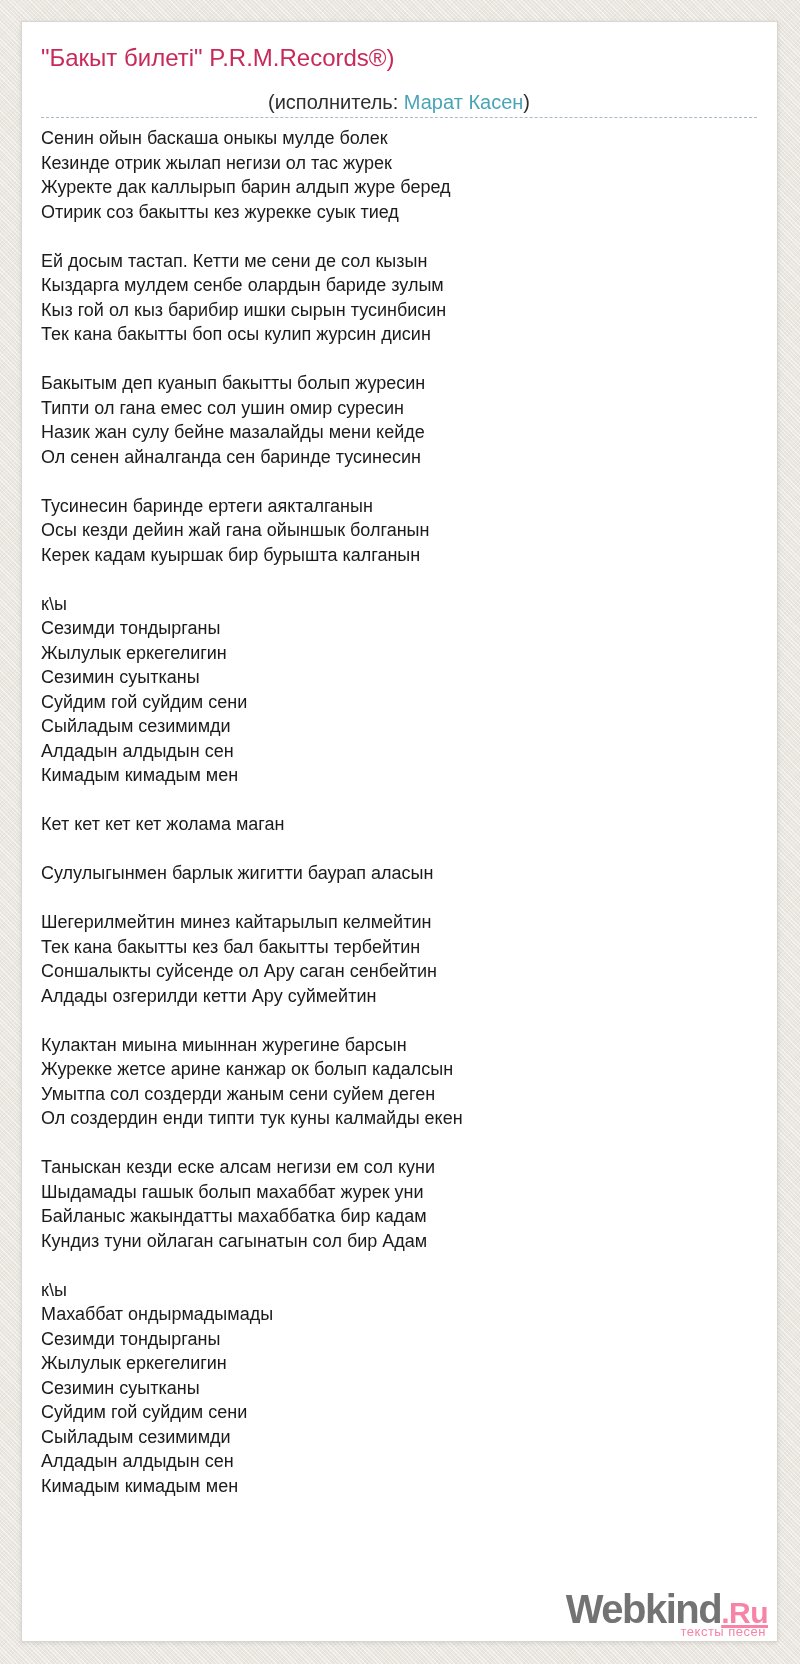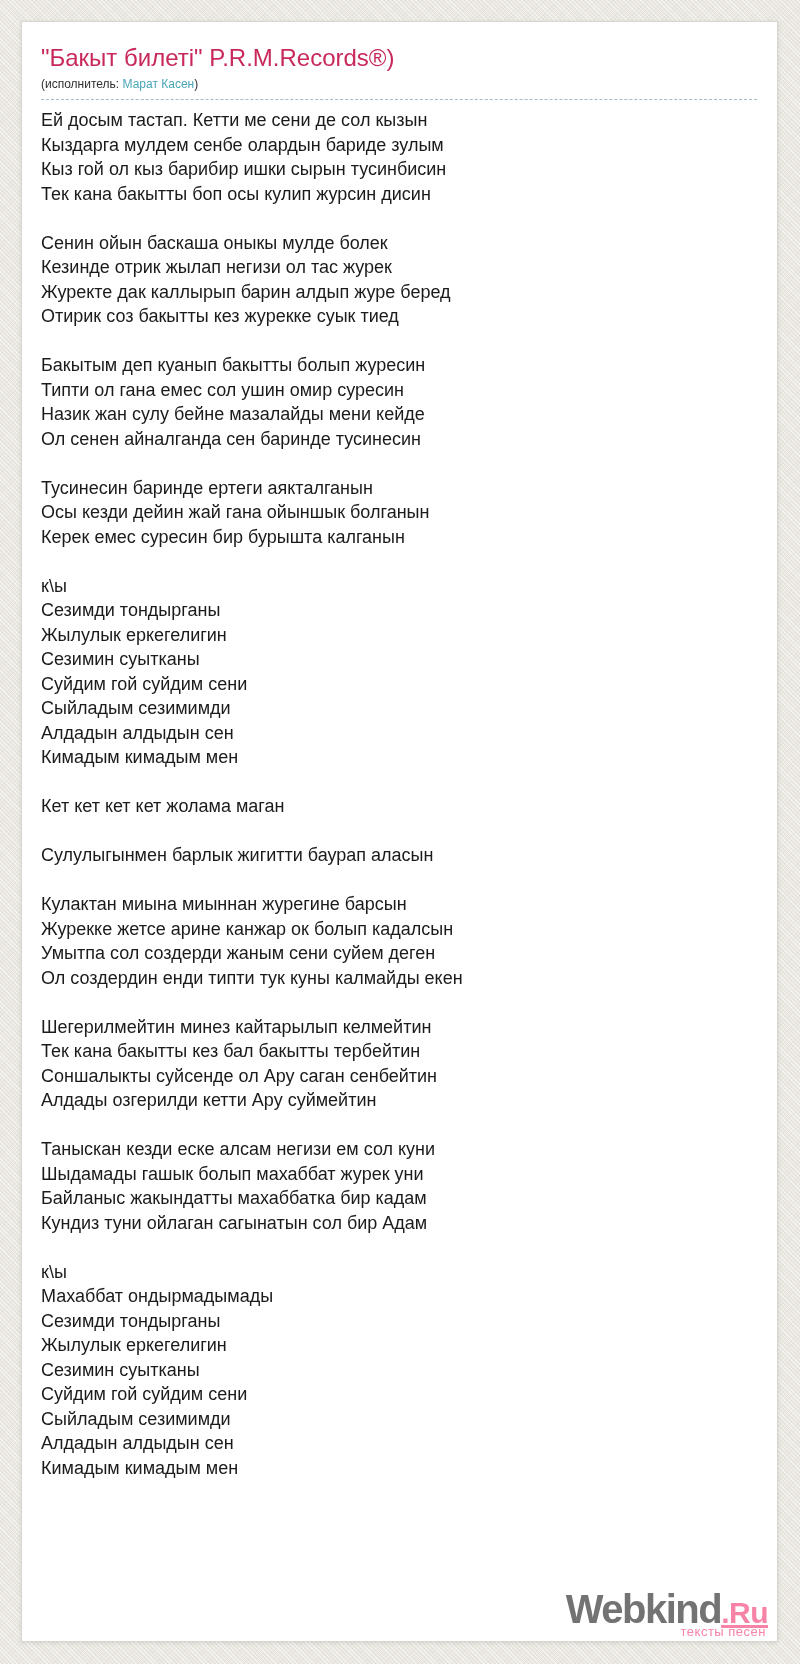--- a/index.html
+++ b/index.html
@@ -31,24 +31,25 @@
     height: 100%;
   }
   .page-title {
     margin: 0;
     font-size: 24px;
     line-height: 28px;
     font-weight: normal;
     color: #c8295a;
   }
   .subtitle {
-    margin-top: 2px;
-    font-size: 12px;
+    margin-top: 20px;
+    font-size: 20px;
     line-height: 20px;
     color: #2f2f2f;
+    text-align: center;
   }
   .artist-link {
     color: #49a5b5;
     text-decoration: none;
     cursor: pointer;
   }
   .separator {
     border: 0;
     border-bottom: 1px dashed #a5bcca;
     margin: 5px 0 0 0;
@@ -97,28 +98,28 @@
 <div class="card">
   <div class="card-inner">
 
     <h1 class="page-title">"Бакыт билеті" P.R.M.Records®)</h1>
 
     <div class="subtitle"><span>(исполнитель:</span><span> </span><a class="artist-link">Марат Касен</a><span>)</span></div>
 
     <hr class="separator">
 
     <div class="lyrics" id="lyrics">
+        <p class="stanza"><span>Сенин ойын баскаша оныкы мулде болек</span><br><span>Кезинде отрик жылап негизи ол тас журек</span><br><span>Журекте дак каллырып барин алдып журе беред</span><br><span>Отирик соз бакытты кез журекке суык тиед</span></p>
         <p class="stanza"><span>Ей досым тастап. Кетти ме сени де сол кызын</span><br><span>Кыздарга мулдем сенбе олардын бариде зулым</span><br><span>Кыз гой ол кыз барибир ишки сырын тусинбисин</span><br><span>Тек кана бакытты боп осы кулип журсин дисин</span></p>
-        <p class="stanza"><span>Сенин ойын баскаша оныкы мулде болек</span><br><span>Кезинде отрик жылап негизи ол тас журек</span><br><span>Журекте дак каллырып барин алдып журе беред</span><br><span>Отирик соз бакытты кез журекке суык тиед</span></p>
         <p class="stanza"><span>Бакытым деп куанып бакытты болып журесин</span><br><span>Типти ол гана емес сол ушин омир суресин</span><br><span>Назик жан сулу бейне мазалайды мени кейде</span><br><span>Ол сенен айналганда сен баринде тусинесин</span></p>
-        <p class="stanza"><span>Тусинесин баринде ертеги аякталганын</span><br><span>Осы кезди дейин жай гана ойыншык болганын</span><br><span>Керек емес суресин бир бурышта калганын</span><br></p>
+        <p class="stanza"><span>Тусинесин баринде ертеги аякталганын</span><br><span>Осы кезди дейин жай гана ойыншык болганын</span><br><span>Керек кадам куыршак бир бурышта калганын</span><br></p>
         <p class="stanza"><span>к\ы</span><br><span>Сезимди тондырганы</span><br><span>Жылулык еркегелигин</span><br><span>Сезимин суытканы</span><br><span>Суйдим гой суйдим сени</span><br><span>Сыйладым сезимимди</span><br><span>Алдадын алдыдын сен</span><br><span>Кимадым кимадым мен</span></p>
         <p class="stanza"><span>Кет кет кет кет жолама маган</span><br><br><span>Сулулыгынмен барлык жигитти баурап аласын</span><br></p>
+        <p class="stanza"><span>Шегерилмейтин минез кайтарылып келмейтин</span><br><span>Тек кана бакытты кез бал бакытты тербейтин</span><br><span>Соншалыкты суйсенде ол Ару саган сенбейтин</span><br><span>Алдады озгерилди кетти Ару суймейтин</span></p>
         <p class="stanza"><span>Кулактан миына миыннан журегине барсын</span><br><span>Журекке жетсе арине канжар ок болып кадалсын</span><br><span>Умытпа сол создерди жаным сени суйем деген</span><br><span>Ол создердин енди типти тук куны калмайды екен</span></p>
-        <p class="stanza"><span>Шегерилмейтин минез кайтарылып келмейтин</span><br><span>Тек кана бакытты кез бал бакытты тербейтин</span><br><span>Соншалыкты суйсенде ол Ару саган сенбейтин</span><br><span>Алдады озгерилди кетти Ару суймейтин</span></p>
         <p class="stanza"><span>Таныскан кезди еске алсам негизи ем сол куни</span><br><span>Шыдамады гашык болып махаббат журек уни</span><br><span>Байланыс жакындатты махаббатка бир кадам</span><br><span>Кундиз туни ойлаган сагынатын сол бир Адам</span></p>
         <p class="stanza"><span>к\ы</span><br><span>Махаббат ондырмадымады</span><br><span>Сезимди тондырганы</span><br><span>Жылулык еркегелигин</span><br><span>Сезимин суытканы</span><br><span>Суйдим гой суйдим сени</span><br><span>Сыйладым сезимимди</span><br><span>Алдадын алдыдын сен</span><br><span>Кимадым кимадым мен</span></p>
       </div>
 
     <div class="logo">
       <div><span class="logo-main">Webkind</span><span class="logo-ru">.Ru</span></div>
       <div class="logo-tagline">тексты песен</div>
     </div>
 
   </div>

